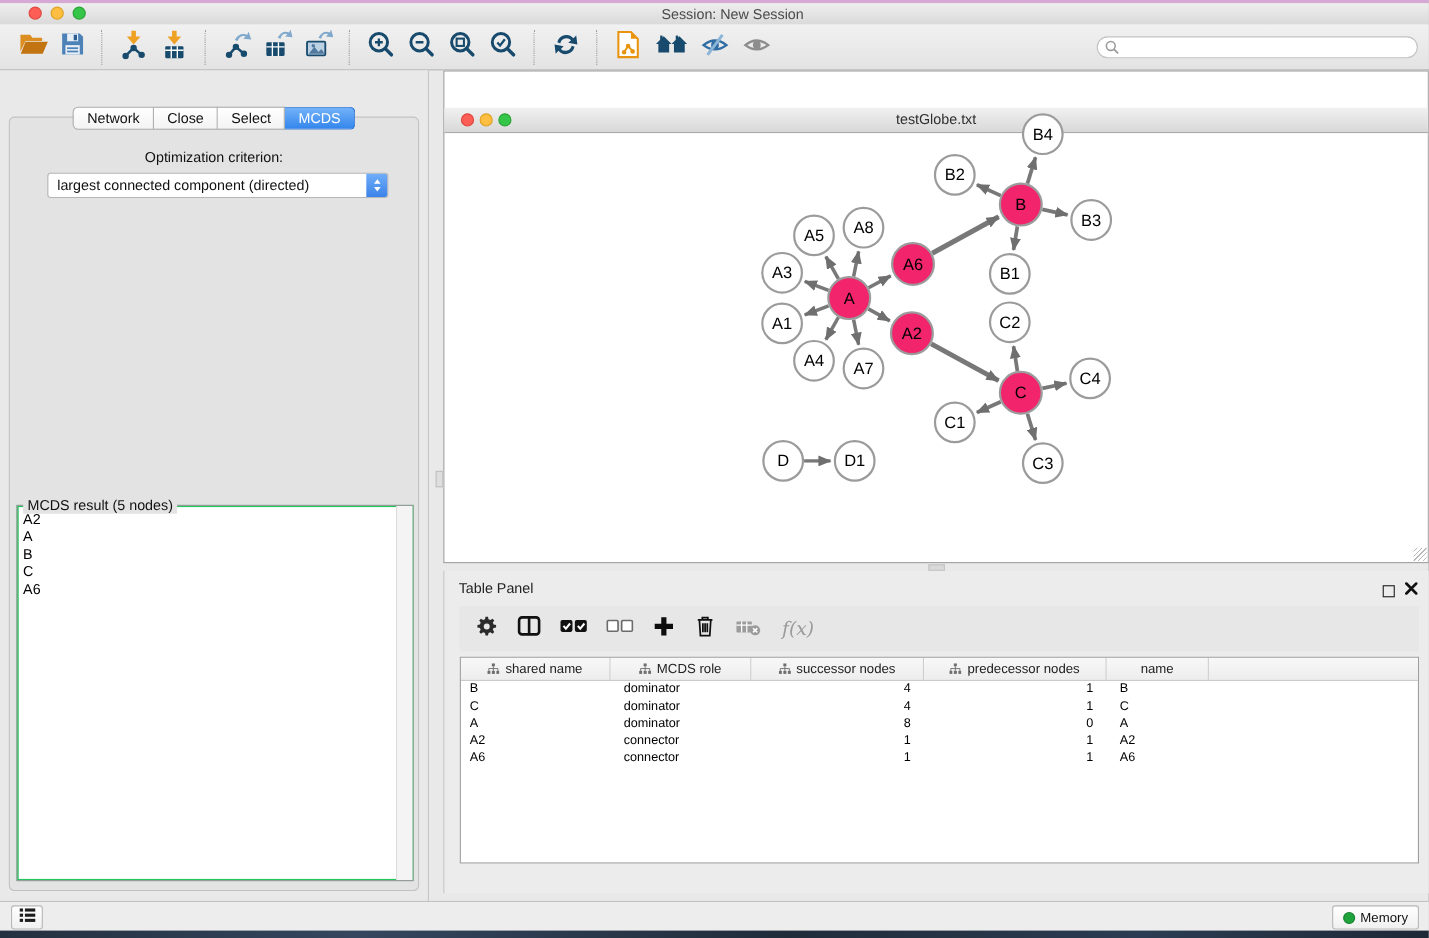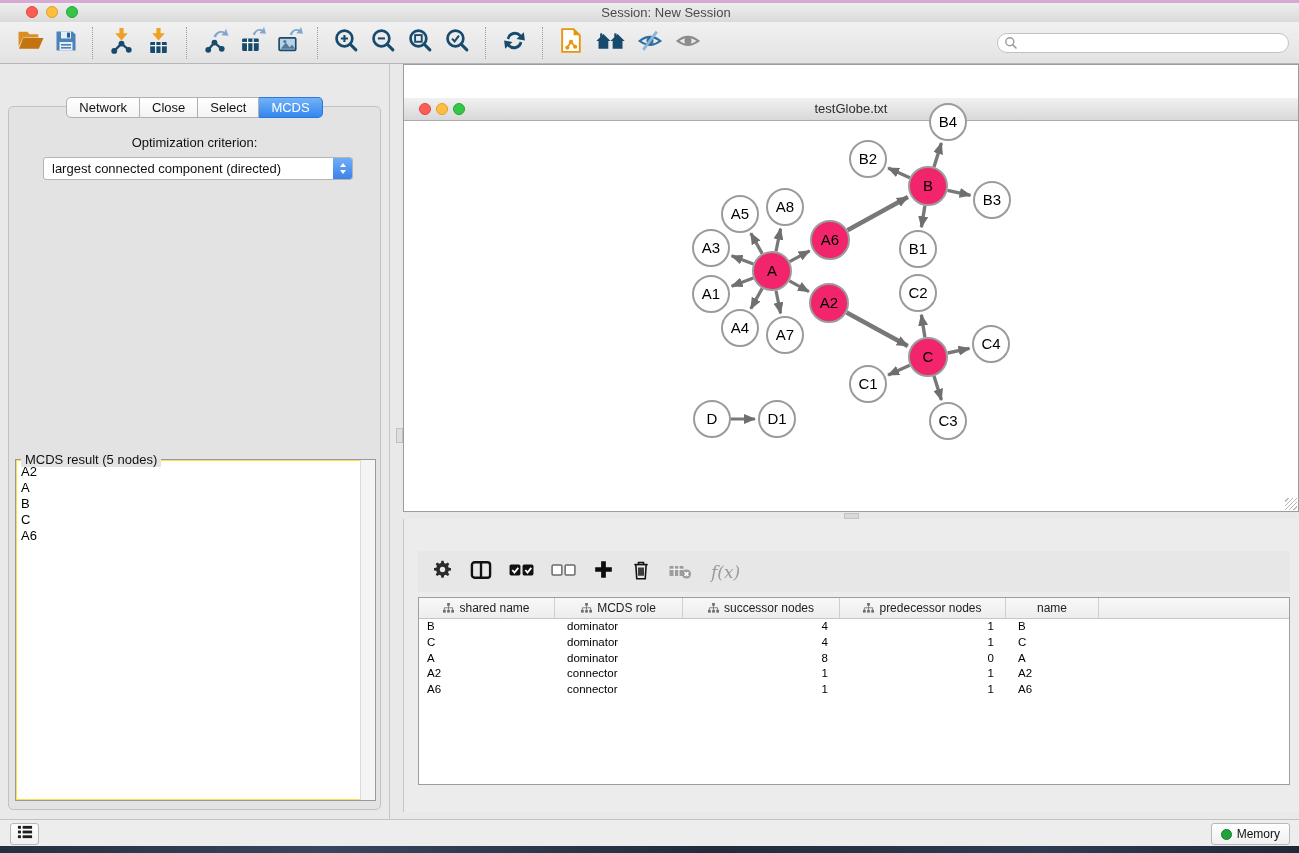--- a/index.html
+++ b/index.html
@@ -33,21 +33,21 @@
   .seg-tab.active{background:linear-gradient(#72b2f9,#3486ec);border-color:#2e77da;color:#fff;}
   .cp-content{position:absolute;top:42px;left:8px;right:8px;bottom:10px;background:#e3e3e3;border:1px solid #c2c2c2;border-radius:5px;}
   .opt-label{position:absolute;top:28px;width:100%;text-align:center;font-size:13px;color:#111;}
   .dropdown{position:absolute;top:50px;left:34px;right:27px;height:23px;background:#fff;border:1px solid #b5b5b5;border-radius:3px;box-sizing:border-box;}
   .dd-text{line-height:21px;font-size:13px;color:#111;padding-left:8px;white-space:nowrap;overflow:hidden;}
   .dd-stepper{position:absolute;right:0;top:0;bottom:0;width:19px;background:linear-gradient(#6fadf8,#3c83ea);border-radius:0 2px 2px 0;display:flex;flex-direction:column;align-items:center;justify-content:center;}
   .tri-up{width:0;height:0;border-left:3.5px solid transparent;border-right:3.5px solid transparent;border-bottom:4.5px solid #fff;margin-bottom:2.5px;}
   .tri-down{width:0;height:0;border-left:3.5px solid transparent;border-right:3.5px solid transparent;border-top:4.5px solid #fff;}
   .btn-row{position:absolute;top:84px;width:100%;display:flex;justify-content:center;gap:14px;}
   .push-btn{background:linear-gradient(#ffffff,#f1f1f1);border:1px solid #b3b3b3;border-radius:5px;padding:3px 16px;font-size:13px;color:#111;font-family:"Liberation Sans",sans-serif;}
-  .result-box{position:absolute;left:6px;right:4px;top:352px;bottom:8px;border:1px solid #9a9a9a;background:#fde047;}
+  .result-box{position:absolute;left:6px;right:4px;top:352px;bottom:8px;border:1px solid #9a9a9a;background:#22c55e;}
   .result-title{position:absolute;top:-8px;left:5px;background:#e3e3e3;padding:0 4px;font-size:13px;color:#111;z-index:2;}
   .result-list{position:absolute;left:1px;right:15px;top:1px;bottom:1px;background:#fff;overflow:hidden;padding-top:3px;}
   .result-item{font-size:13px;line-height:16px;padding-left:4px;color:#000;}
   .result-scroll{position:absolute;right:0;top:0;bottom:0;width:14px;background:#f4f4f4;border-left:1px solid #dcdcdc;}
   
   .network-frame{position:absolute;left:403px;top:64px;width:896px;height:448px;background:#fff;border:1px solid #9c9c9c;box-sizing:border-box;}
   .nf-titlebar{position:relative;height:22px;background:linear-gradient(#f1f1f1,#d8d8d8);border-bottom:1px solid #ababab;}
   .nf-title{text-align:center;font-size:13px;color:#2e2e2e;line-height:22px;margin-top:33px;}
   .nf-traffic{position:absolute;left:15px;top:5px;display:flex;gap:5px;}
   .nf-canvas{position:absolute;left:0;right:0;top:23px;bottom:0;}
@@ -389,20 +389,29 @@
             <text x="373" y="336" text-anchor="middle" font-size="15" font-family="&quot;Liberation Sans&quot;, sans-serif" fill="#000">D1</text>
           </g>
         </svg>
     </div>
     <div class="nf-grip"></div>
   </div>
   <div class="divider-grip-v"></div>
   <div class="divider-grip-h"></div>
 
   <div class="table-panel">
+    <div class="panel-header">
+      <div class="panel-title">Table Panel</div>
+      <div class="panel-btns">
+        <div class="float-btn"></div>
+        <span><svg width="12" height="12" viewBox="0 0 12 12">
+              <path d="M1.5 1.5 L10.5 10.5 M10.5 1.5 L1.5 10.5" stroke="#111" stroke-width="2.4" stroke-linecap="round"></path>
+            </svg></span>
+      </div>
+    </div>
     <div class="tp-toolbar">
       <div class="tp-icon">
           <span><svg width="21" height="21" viewBox="0 0 24 24">
               <path d="M10.7 2 h2.6 l.5 2.6 2 .8 2.2 -1.5 1.8 1.8 -1.5 2.2 .8 2 2.6 .5 v2.6 l-2.6 .5 -.8 2 1.5 2.2 -1.8 1.8 -2.2 -1.5 -2 .8 -.5 2.6 h-2.6 l-.5 -2.6 -2 -.8 -2.2 1.5 -1.8 -1.8 1.5 -2.2 -.8 -2 -2.6 -.5 v-2.6 l2.6 -.5 .8 -2 -1.5 -2.2 1.8 -1.8 2.2 1.5 2 -.8 z" fill="#2b2b2b"></path>
               <circle cx="12" cy="12" r="3.1" fill="#e7e7e7"></circle>
             </svg></span>
         </div>
       <div class="tp-icon">
           <span><svg width="22" height="20" viewBox="0 0 24 22">
               <rect x="2" y="2.5" width="20" height="17" rx="3" fill="none" stroke="#111" stroke-width="2.6"></rect>

